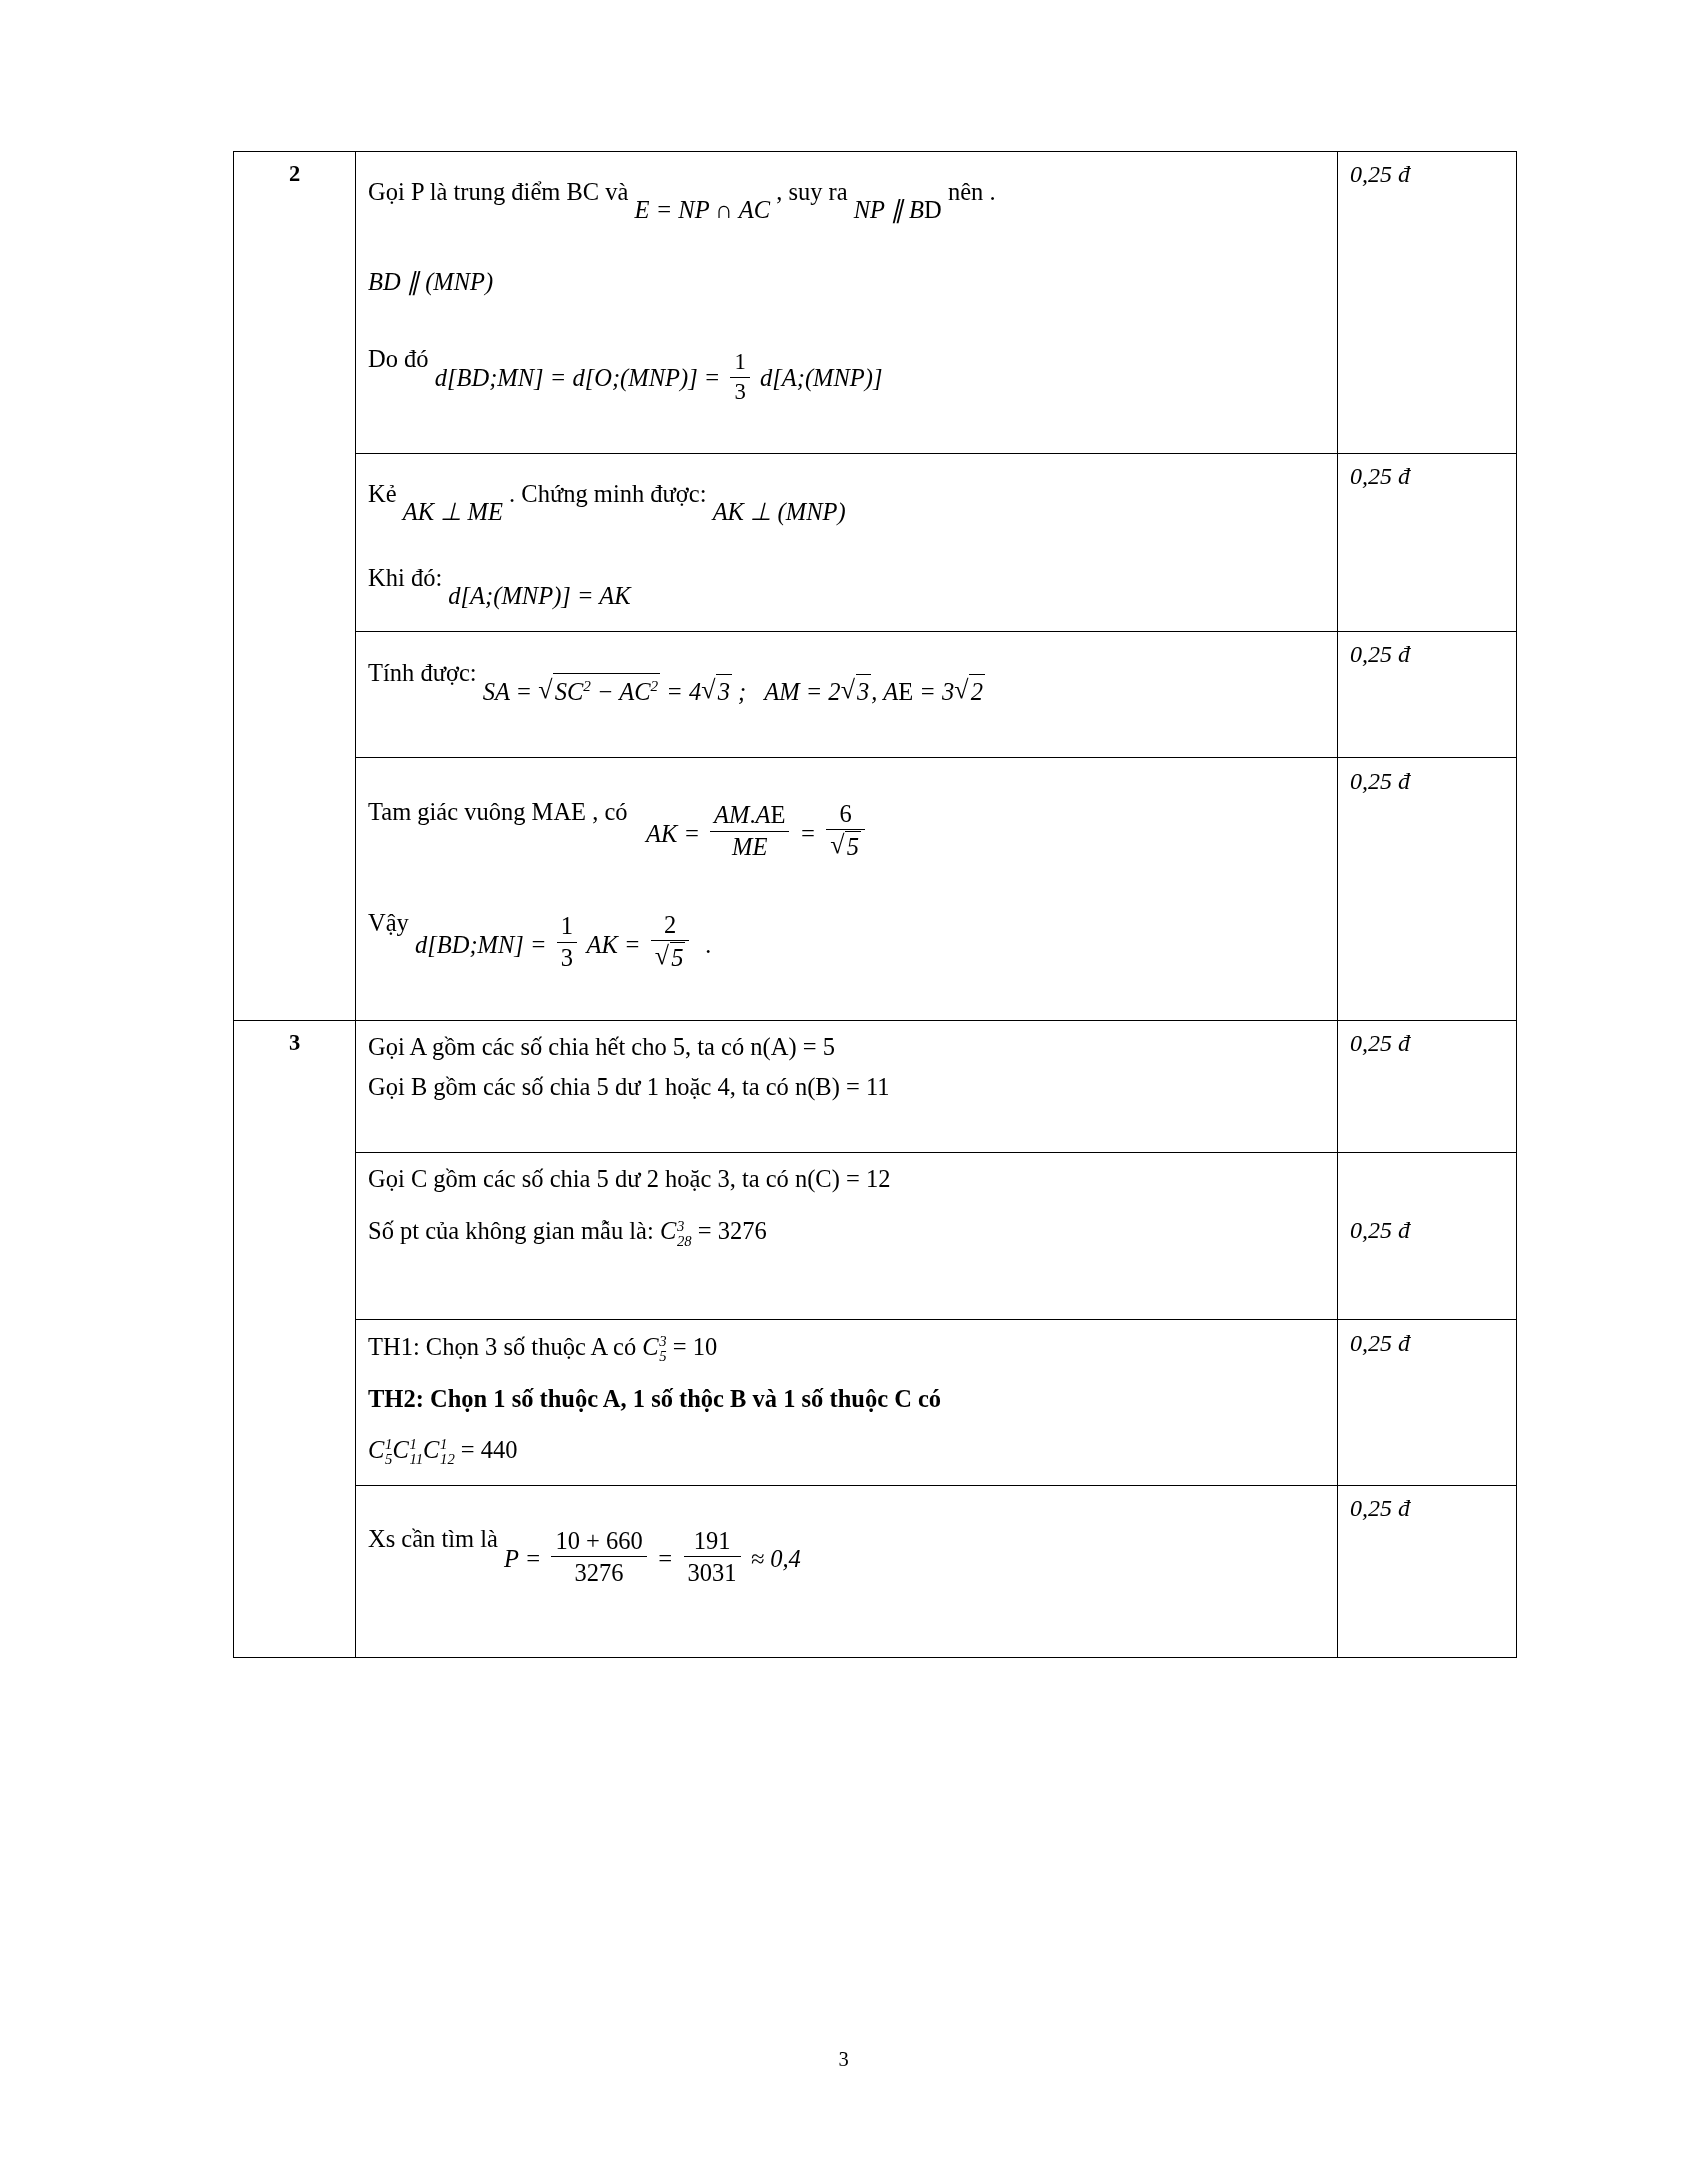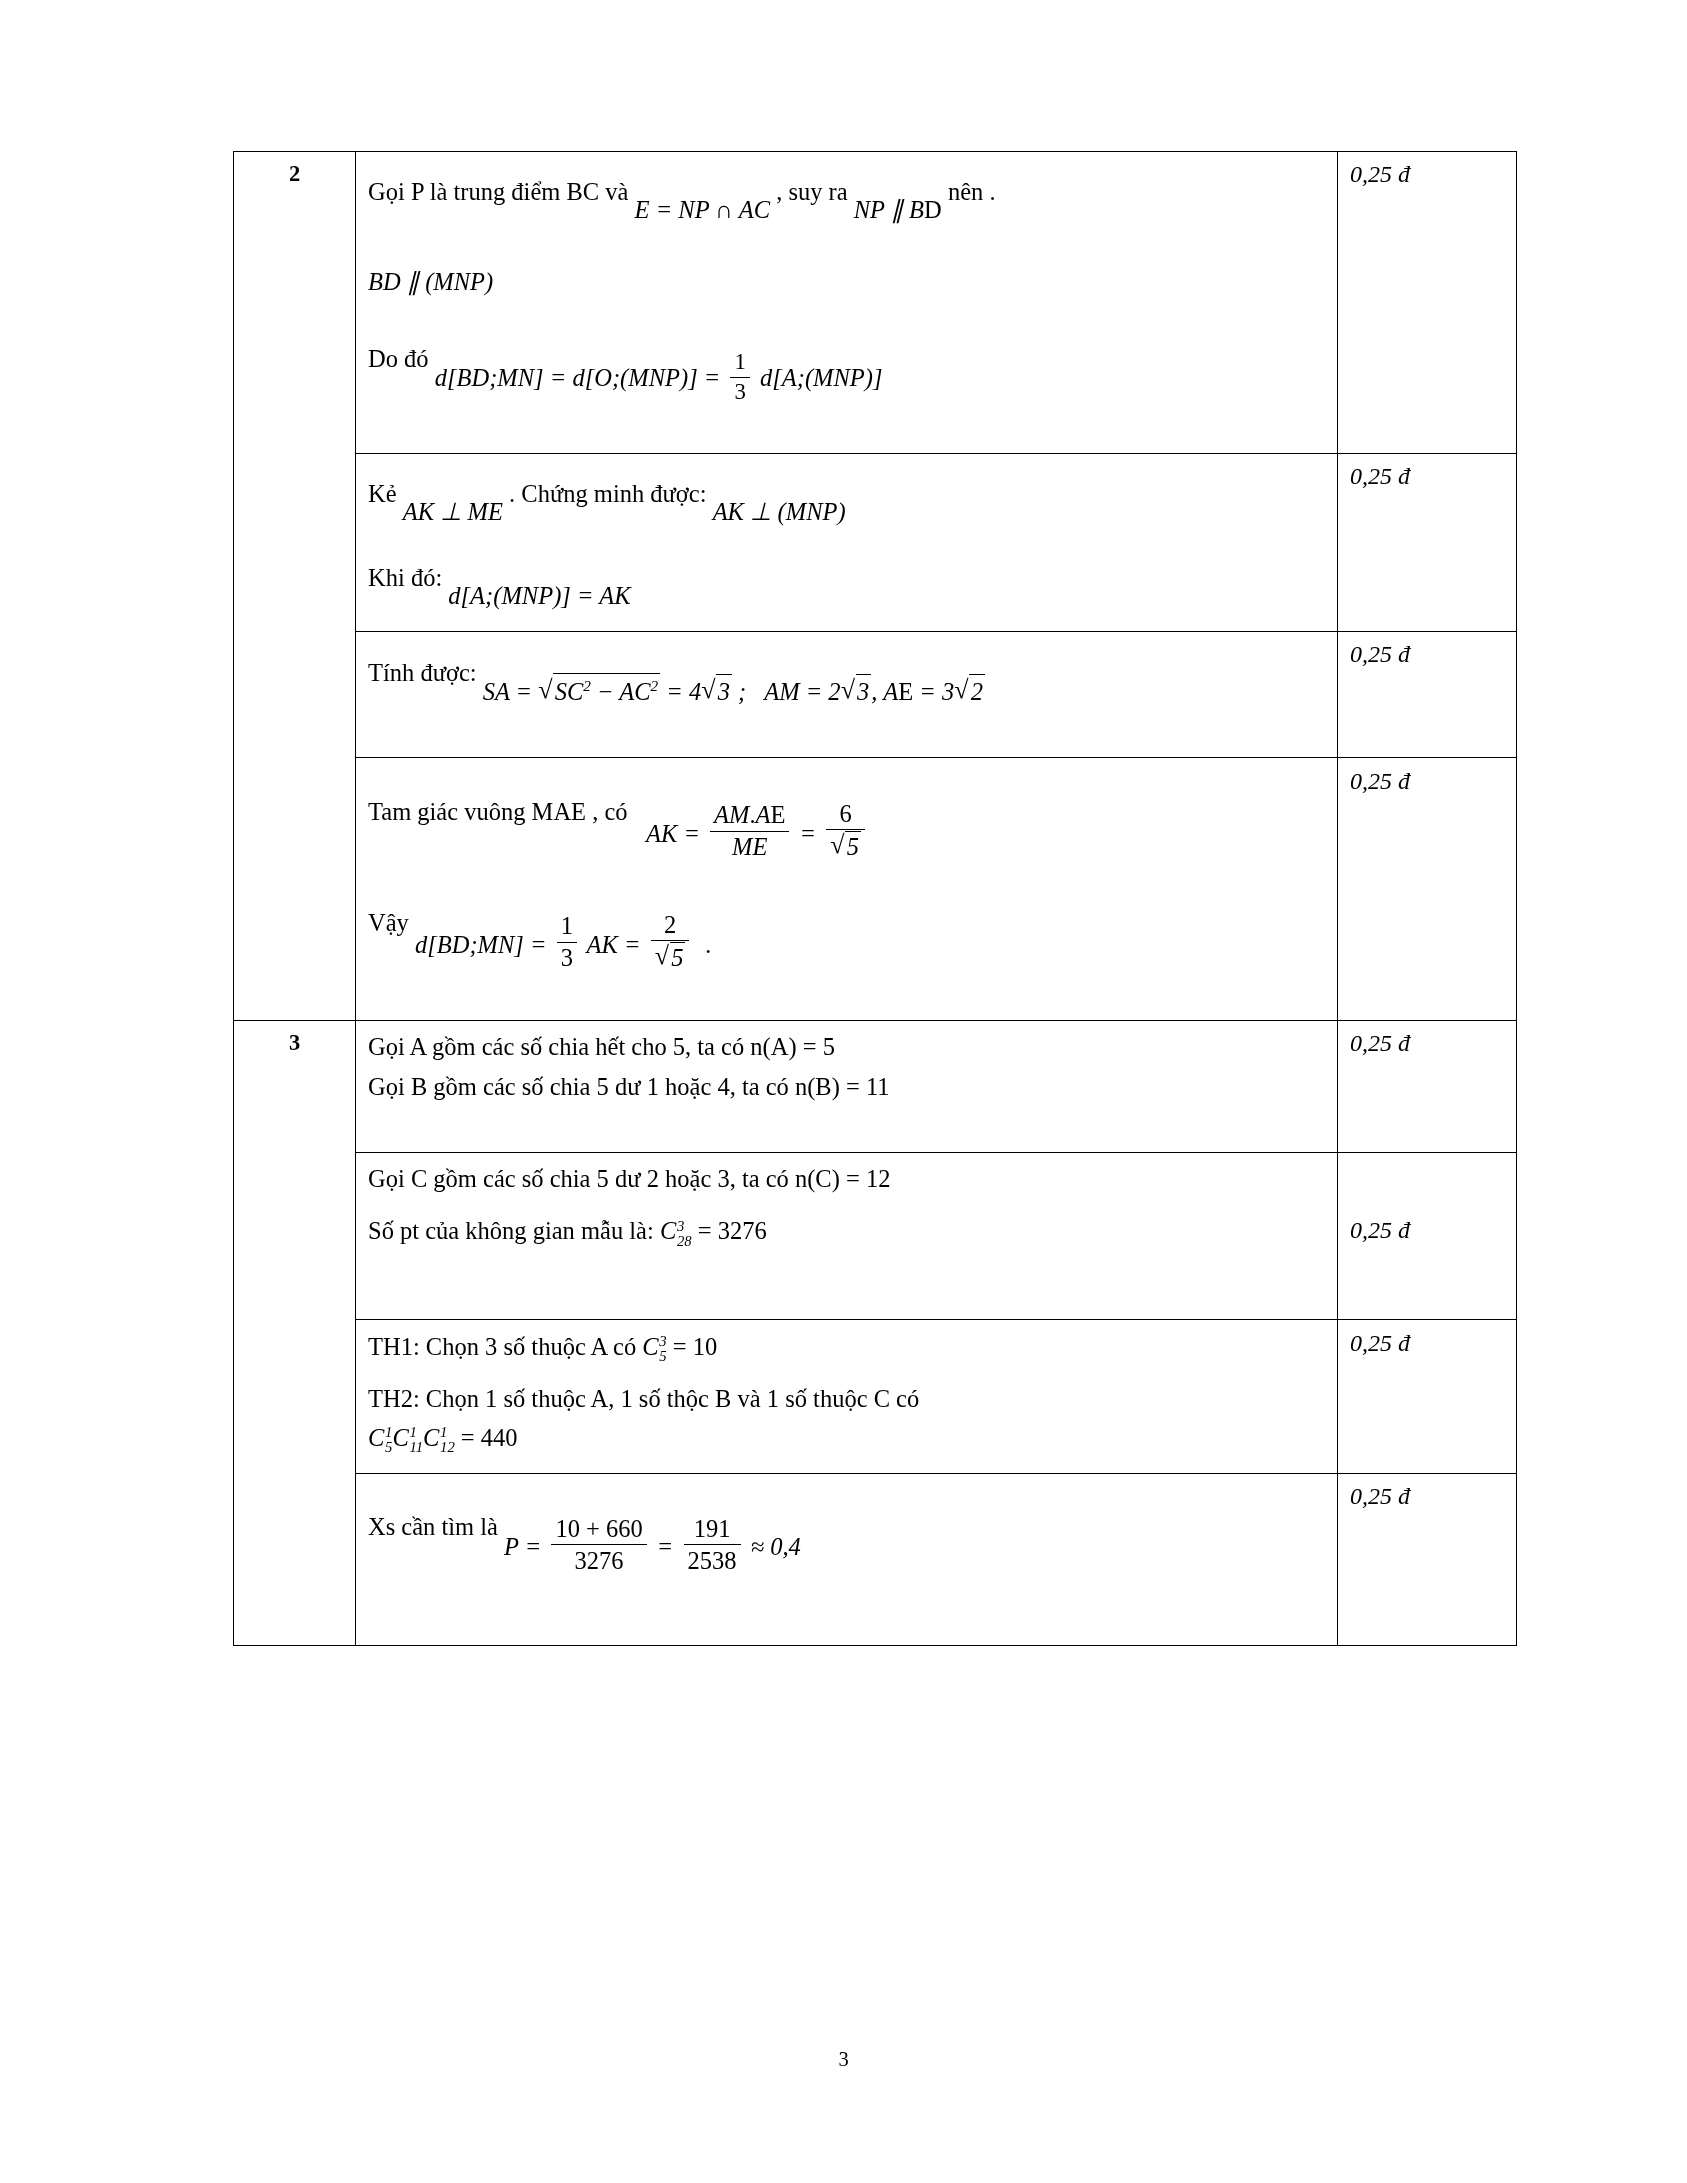--- a/index.html
+++ b/index.html
@@ -51,21 +51,21 @@
     white-space: nowrap;
     font-style: italic;
   }
   .body-cell {
     font-size: 24.5px;
     line-height: 1.42;
   }
   .line {
     margin: 0 0 5.3px 0;
   }
-  .line.tight { margin-bottom: 4px; }
+  .line.tight { margin-bottom: 16px; font-weight: bold; }
   .spacer-sm { height: 12px; }
   .spacer-md { height: 30px; }
   .spacer-lg { height: 53px; }
   .up { font-style: normal; }
 
   
   .math {
     display: inline-block;
     vertical-align: middle;
     font-style: italic;
@@ -304,21 +304,21 @@
             <span>Xs cần tìm là</span>
             <span class="math">
               <i>P</i> =
               <span class="frac">
                 <span class="num">10 + 660</span>
                 <span class="den">3276</span>
               </span>
               =
               <span class="frac">
                 <span class="num">191</span>
-                <span class="den">2538</span>
+                <span class="den">3031</span>
               </span>
               ≈ <span>0,4</span>
             </span>
           </div>
           <div class="spacer-lg"></div>
         </td>
         <td class="score-cell">0,25 đ</td>
       </tr>
 
     </tbody>

